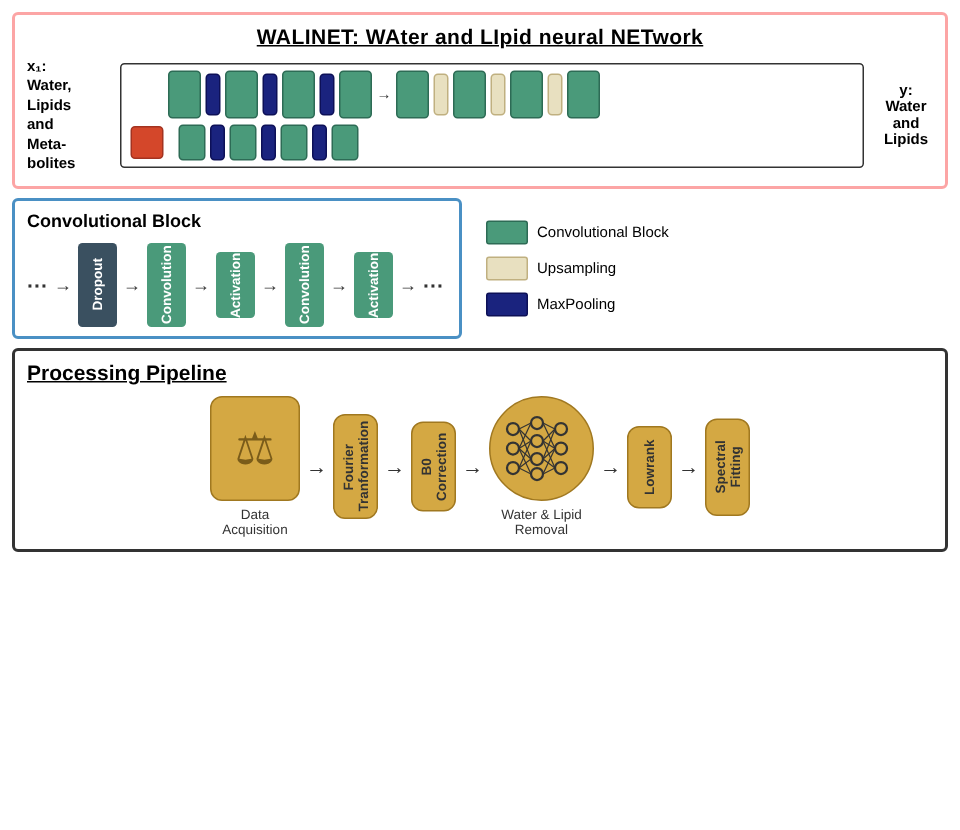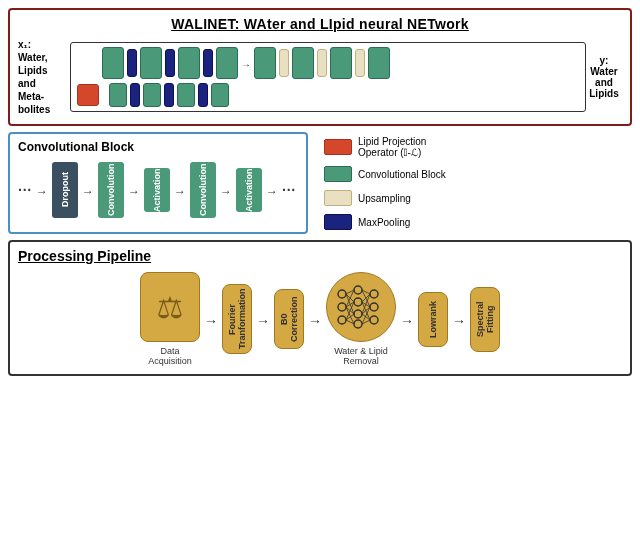--- a/index.html
+++ b/index.html
@@ -16,40 +16,40 @@
       width: 640px;
       height: 553px;
       padding: 8px;
       display: flex;
       flex-direction: column;
       gap: 6px;
     }
 
     
     .walinet-section {
-      border: 2px solid #7f1d1d;
+      border: 2px solid #fca5a5;
       border-radius: 4px;
       padding: 6px 8px 8px 8px;
       position: relative;
       background: #fff;
     }
 
     .walinet-title {
       text-align: center;
       font-size: 14px;
       font-weight: bold;
       text-decoration: underline;
       margin-bottom: 6px;
       letter-spacing: 0.3px;
     }
 
     .walinet-content {
       display: flex;
       align-items: center;
-      gap: 0;
+      gap: 10px;
     }
 
     .x1-label {
       font-size: 10px;
       font-weight: bold;
       line-height: 1.3;
       min-width: 52px;
       text-align: left;
     }
 
@@ -378,24 +378,20 @@
         <span class="cb-arrow">→</span>
         <div class="cb-block cb-convolution">Convolution</div>
         <span class="cb-arrow">→</span>
         <div class="cb-block cb-activation">Activation</div>
         <span class="cb-arrow">→</span>
         <span class="cb-dots">···</span>
       </div>
     </div>
 
     <div class="legend-section">
-      <div class="legend-item">
-        <div class="legend-box legend-lipid"></div>
-        <span>Lipid Projection<br>Operator (𝕀-ℒ)</span>
-      </div>
       <div class="legend-item">
         <div class="legend-box legend-conv"></div>
         <span>Convolutional Block</span>
       </div>
       <div class="legend-item">
         <div class="legend-box legend-upsample"></div>
         <span>Upsampling</span>
       </div>
       <div class="legend-item">
         <div class="legend-box legend-maxpool"></div>

